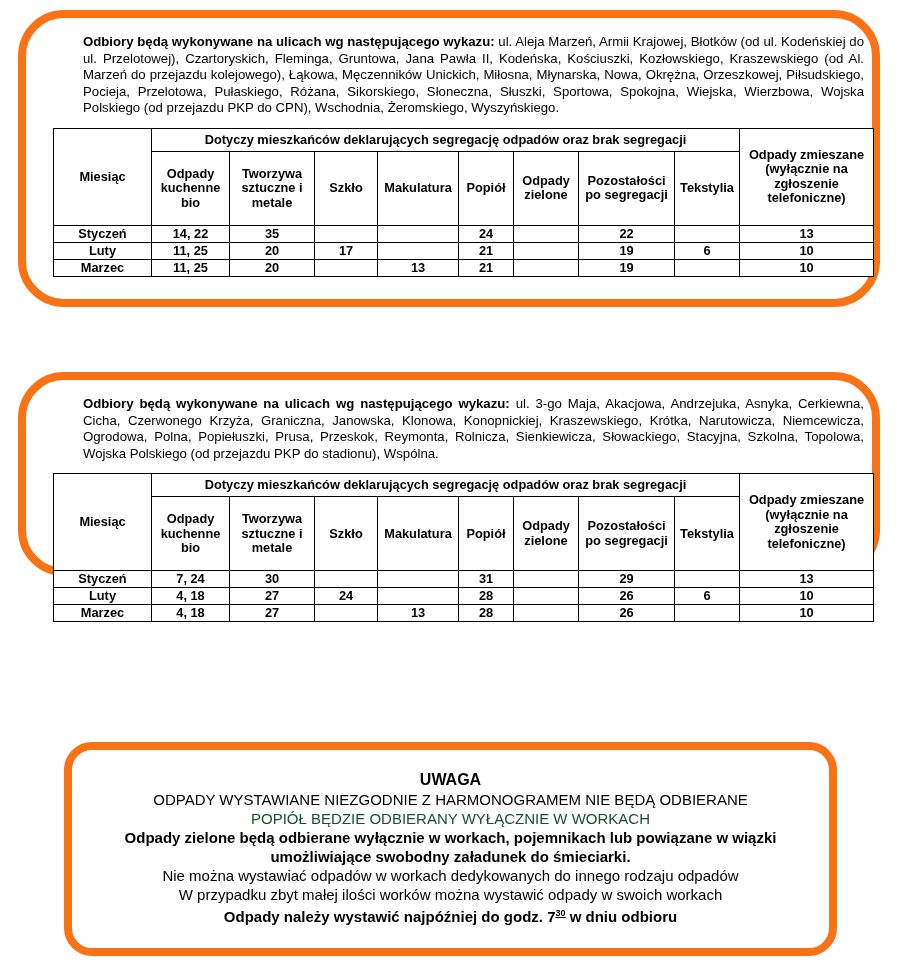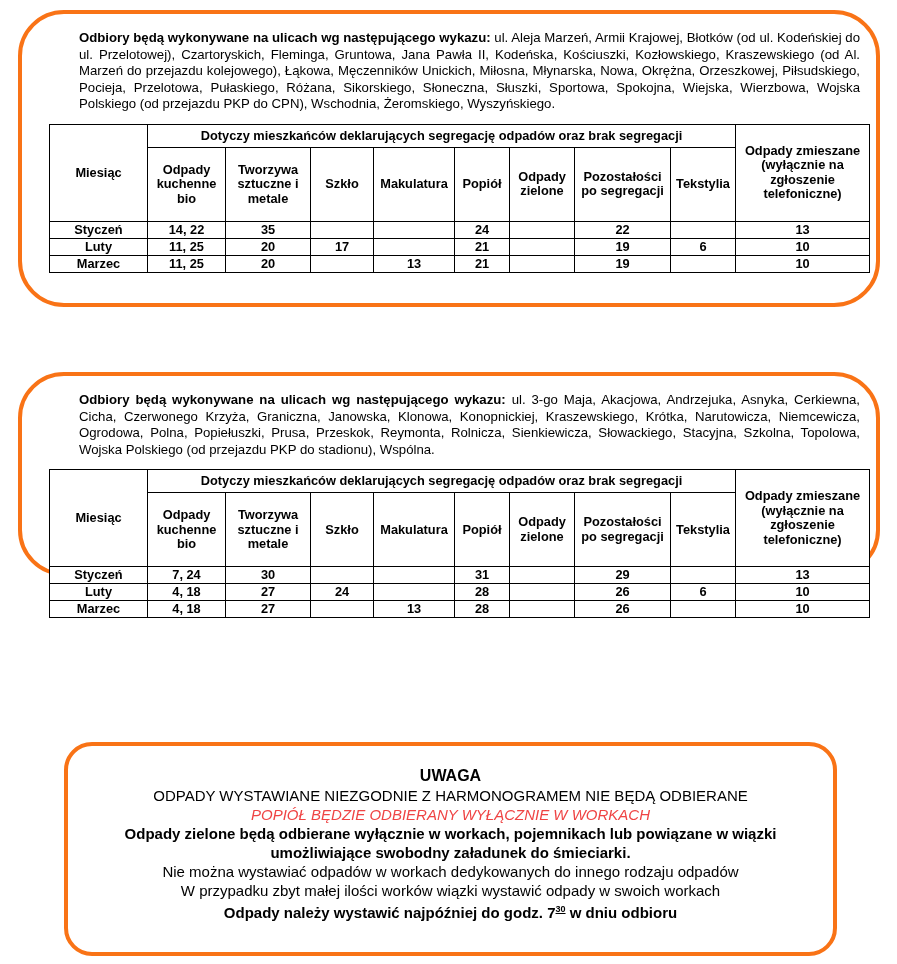--- a/index.html
+++ b/index.html
@@ -6,21 +6,21 @@
   html, body { background: #ffffff; }
   body {
     width: 897px; height: 964px;
     font-family: "Liberation Sans", "DejaVu Sans", sans-serif;
     color: #000;
     position: relative;
     overflow: hidden;
   }
   .round-box {
     position: absolute;
-    border: 4px solid #f97316;
+    border: 8px solid #f97316;
     background: #fff;
   }
   .district-box { left: 18px; width: 862px; border-radius: 46px; }
   #box1 { top: 10px;  height: 297px; }
   #box2 { top: 372px; height: 204px; }
   .intro {
     margin: 16px 20px 0 57px;
     width: 781px;
     font-size: 13.2px;
     line-height: 16.6px;
@@ -86,21 +86,21 @@
     border-radius: 28px;
     padding-top: 20px;
     text-align: center;
   }
   .uw-line {
     font-size: 15px;
     line-height: 19px;
     white-space: pre-wrap;
   }
   .uw-title { font-size: 16px; font-weight: bold; line-height: 20px; }
-  .uw-gray { color: #ef4444; font-style: italic; }
+  .uw-gray { color: #14532d; }
   .uw-bold { font-weight: bold; }
   .uw-wrap2 { width: 740px; margin: 0 auto; }
   .uw-sup {
     font-size: 9px;
     vertical-align: super;
     text-decoration: underline;
     font-weight: bold;
   }
 </style>
 </head>
@@ -249,15 +249,15 @@
   </tbody>
     </table>
 </div>
 
 <div id="box3" class="round-box">
   <div class="uw-line uw-title">UWAGA</div>
   <div class="uw-line">ODPADY WYSTAWIANE NIEZGODNIE Z HARMONOGRAMEM NIE BĘDĄ ODBIERANE</div>
   <div class="uw-line uw-gray">POPIÓŁ BĘDZIE ODBIERANY WYŁĄCZNIE W WORKACH</div>
   <div class="uw-line uw-bold uw-wrap2">Odpady zielone będą odbierane wyłącznie w workach, pojemnikach lub powiązane w wiązki umożliwiające swobodny załadunek do śmieciarki.</div>
   <div class="uw-line">Nie można wystawiać odpadów w workach dedykowanych do innego rodzaju odpadów</div>
-  <div class="uw-line">W przypadku zbyt małej ilości worków wiązki wystawić odpady w swoich workach</div>
+  <div class="uw-line">W przypadku zbyt małej ilości worków można wystawić odpady w swoich workach</div>
   <div class="uw-line uw-bold"><span>Odpady należy wystawić najpóźniej do godz. 7</span><span class="uw-sup">30</span><span> w dniu odbioru</span></div>
 </div>
 
 </body></html>

